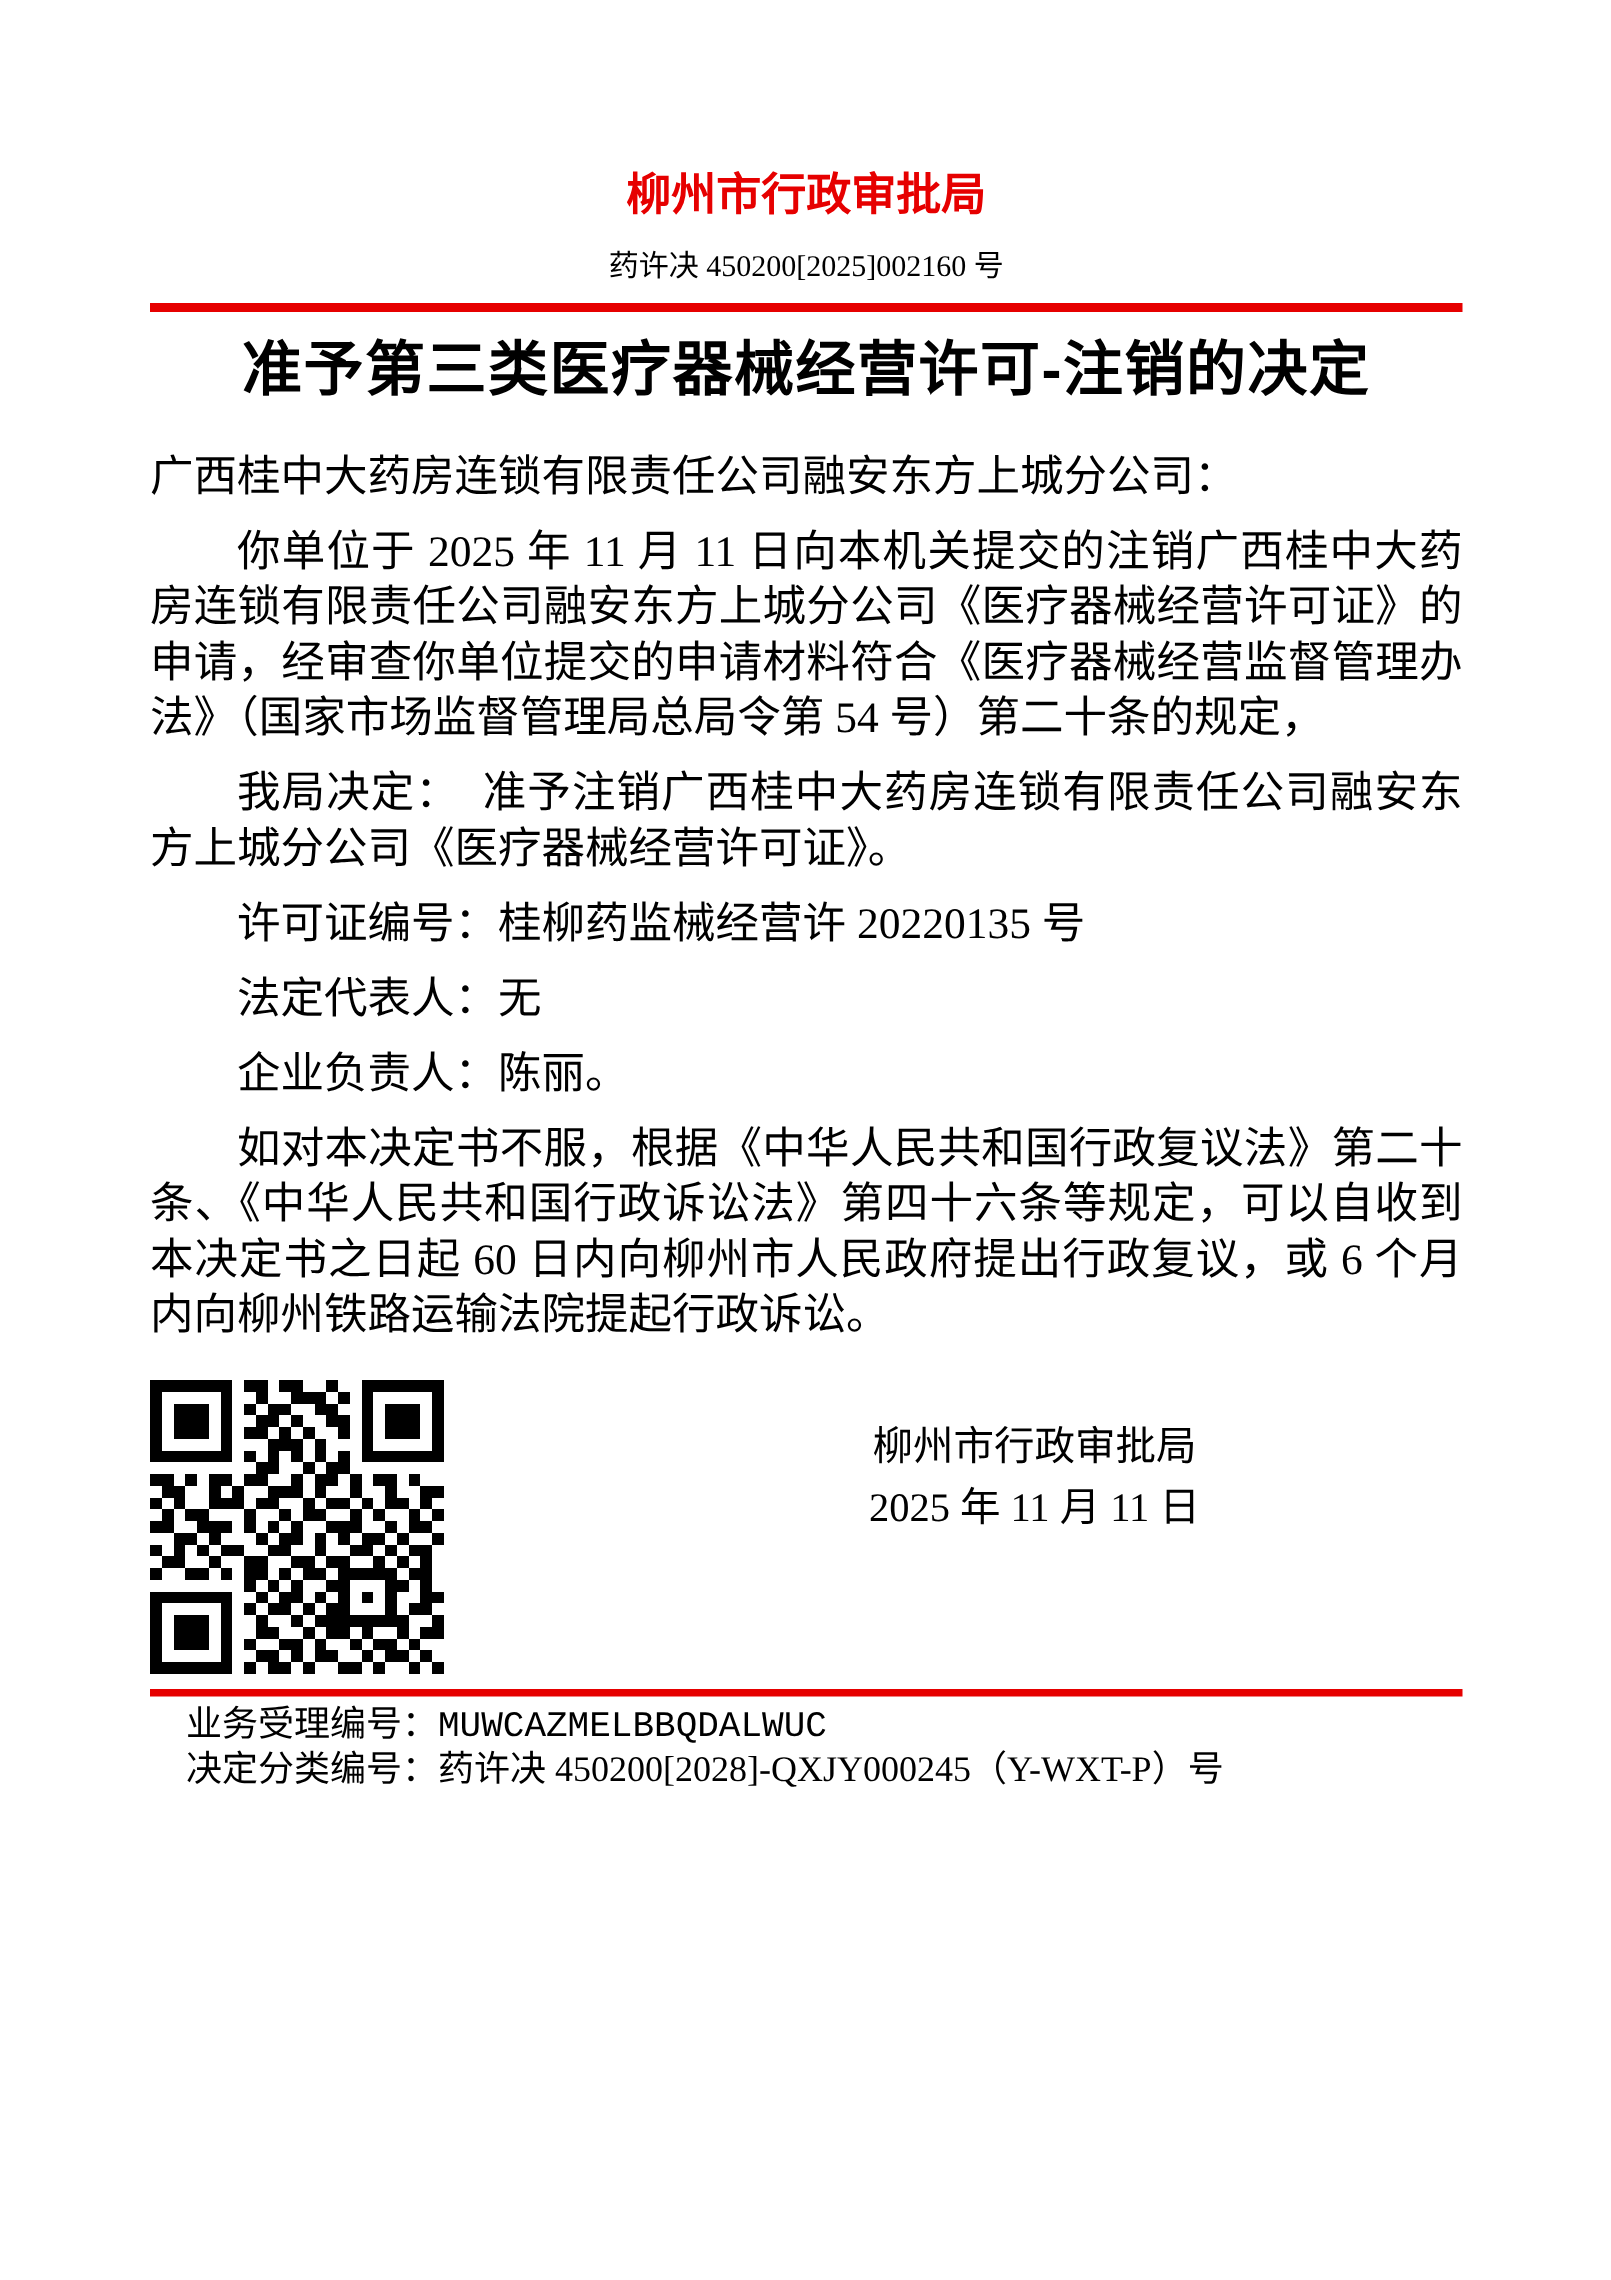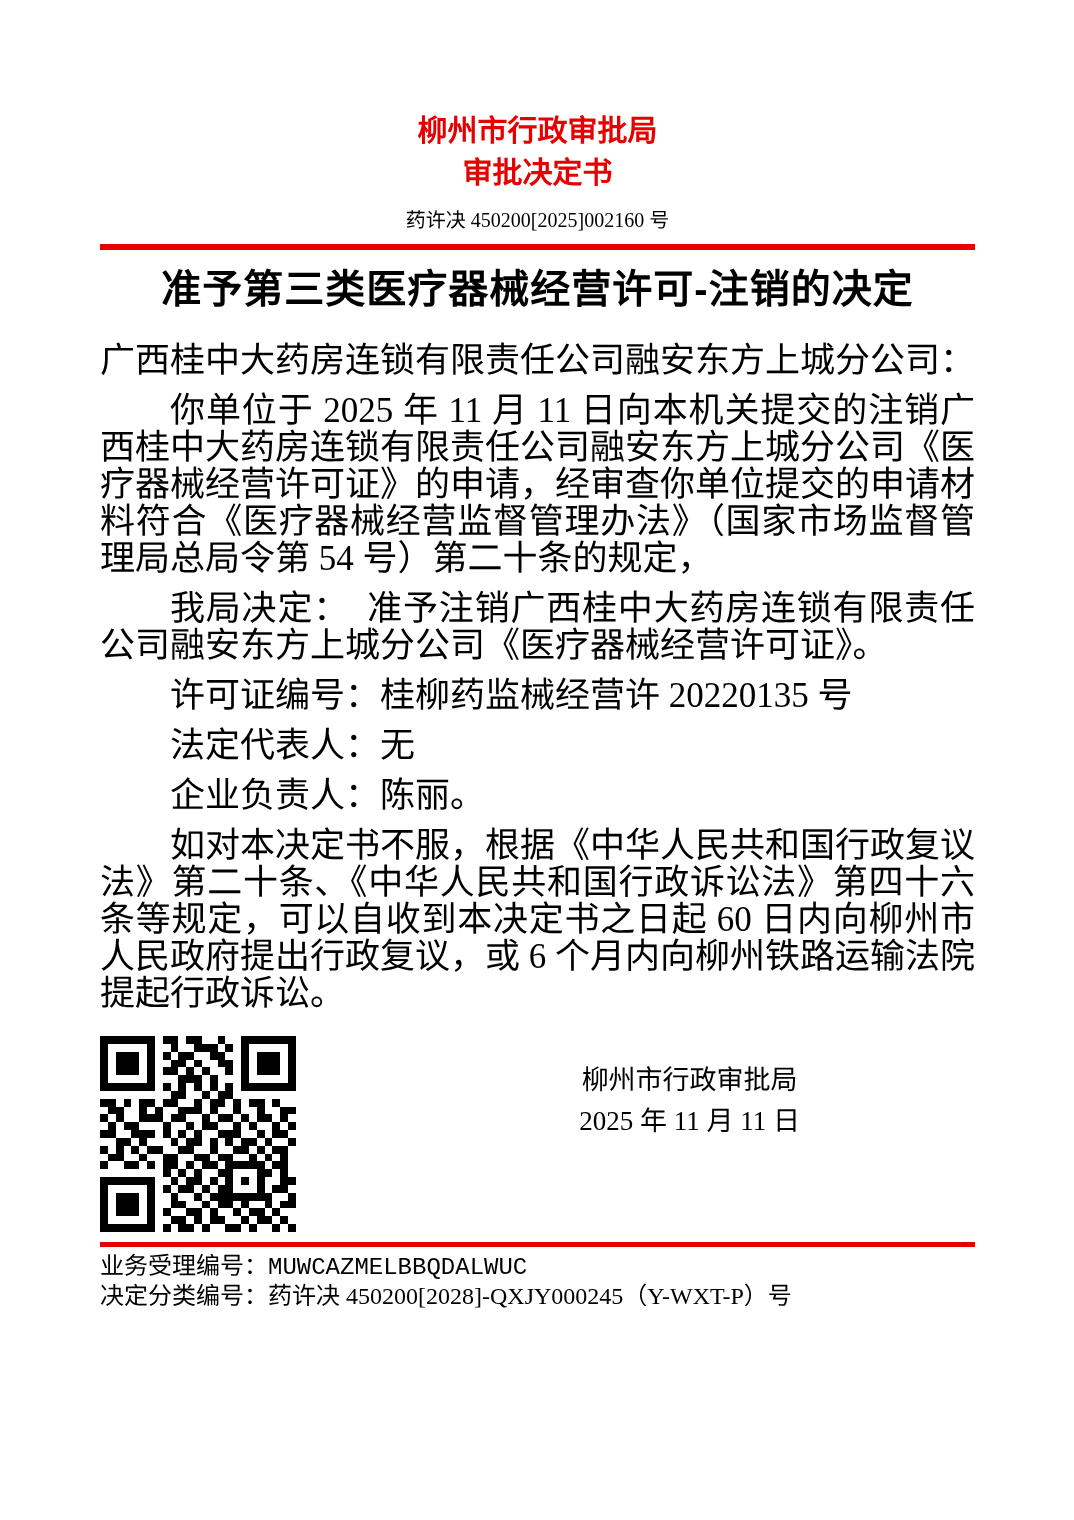--- a/index.html
+++ b/index.html
@@ -37,21 +37,21 @@
   .doc-title {
     text-align: center;
     font-size: 40px;
     line-height: 46px;
     font-weight: bold;
     font-family: "Liberation Sans", "DejaVu Sans", sans-serif;
     margin-top: 16px;
     letter-spacing: 1px;
   }
   .body-text {
-    font-size: 35px;
+    font-size: 29px;
     line-height: 37px;
     text-align: justify;
   }
   .body-text .addressee { margin-top: 30px; text-indent: 0; }
   .body-text p.para { margin-top: 13px; text-indent: 2em; }
 
   .sig-row { display: flex; align-items: flex-start; margin-top: 24px; }
   .qr { width: 196px; height: 196px; }
   .qr svg { display: block; width: 196px; height: 196px; }
   .qr svg rect { fill: #000000; }
@@ -59,32 +59,31 @@
     margin-left: auto;
     margin-right: 175px;
     padding-top: 24px;
     text-align: center;
     font-size: 27px;
     line-height: 41px;
     white-space: nowrap;
   }
   .rule-bottom { margin-top: 10px; height: 5px; }
   .doc-footer { margin-top: 5px; font-size: 24px; line-height: 29px; }
-  .footer-line { white-space: nowrap; }
+  .footer-line { white-space: nowrap; margin-left: 24px; }
   .mono { font-family: "Liberation Mono", "DejaVu Sans Mono", monospace; }
 </style>
 </head>
 <body>
 
 <div class="page">
   <div class="content">
 
     <header>
       <div class="org-header">柳州市行政审批局</div>
-      <div class="org-header">审批决定书</div>
       <div class="doc-no">药许决 450200[2025]002160 号</div>
       <div class="rule"></div>
     </header>
 
     <h1 class="doc-title">准予第三类医疗器械经营许可-注销的决定</h1>
 
     <main class="body-text">
       <p class="addressee">广西桂中大药房连锁有限责任公司融安东方上城分公司：</p>
       <p class="para">你单位于 2025 年 11 月 11 日向本机关提交的注销广西桂中大药房连锁有限责任公司融安东方上城分公司《医疗器械经营许可证》的申请，经审查你单位提交的申请材料符合《医疗器械经营监督管理办法》（国家市场监督管理局总局令第 54 号）第二十条的规定，</p>
       <p class="para">我局决定：　准予注销广西桂中大药房连锁有限责任公司融安东方上城分公司《医疗器械经营许可证》。</p>

